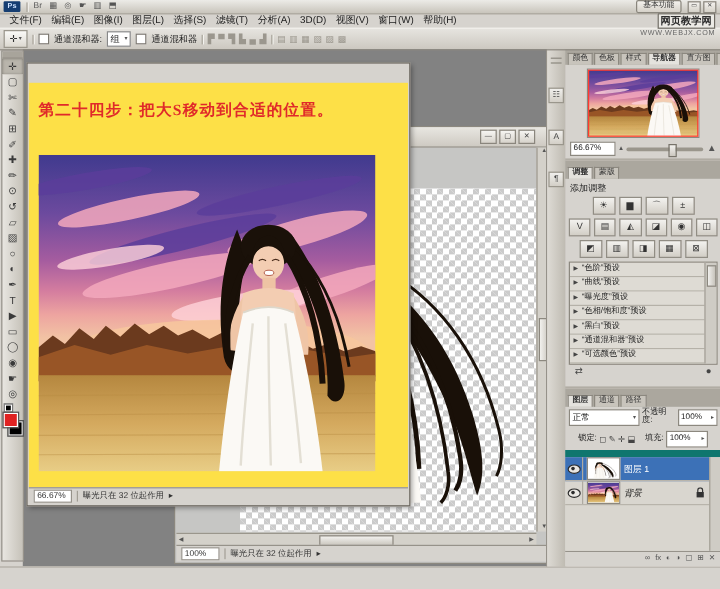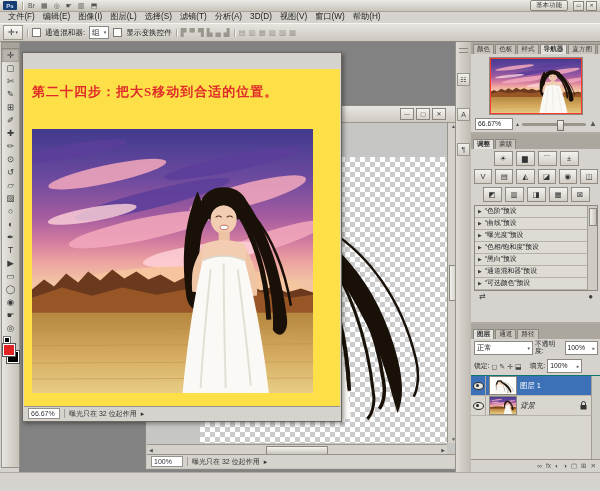--- a/index.html
+++ b/index.html
@@ -113,28 +113,28 @@
   .adj-icon{width:17px;height:13px;border:1px solid #918d84;background:linear-gradient(#f3f2ef,#d2cec6);
       font-size:7.5px;color:#333;display:flex;align-items:center;justify-content:center;}
   .preset-list{border:1px solid #8c887f;background:#cfccc5;position:relative;margin-top:2px;padding-right:9px;}
   .preset-row{height:11px;background:#dedbd4;border-bottom:1px solid #b5b1a8;display:flex;align-items:center;
       gap:3px;padding:0 3px;font-size:6.8px;color:#222;}
   .preset-arrow{font-size:5px;color:#444;}
   .preset-scroll{position:absolute;right:0;top:0;bottom:0;width:9px;background:#cfccc5;border-left:1px solid #a29e95;}
   .preset-scroll-thumb{position:absolute;left:1px;top:2px;width:6px;height:16px;background:linear-gradient(90deg,#f0efec,#c6c2ba);border:1px solid #8c887f;}
   .adj-footer{display:flex;justify-content:space-between;align-items:center;padding:2px 5px 0;font-size:8px;color:#444;}
   .layers-group{flex:1;border-bottom:none;}
-  .lyr-ctrl{display:flex;align-items:center;gap:2px;padding:2px 3px;}
+  .lyr-ctrl{display:flex;align-items:center;gap:2px;padding:2px 3px;justify-content:center;}
   .blend-select{width:56px;height:12px;background:#fff;border:1px solid #8c887f;font-size:7.2px;
       display:flex;align-items:center;justify-content:space-between;padding:0 2px;}
   .small-label{font-size:6.8px;color:#222;}
   .pct-box{width:29px;height:12px;background:#fff;border:1px solid #8c887f;font-size:6.8px;
       display:flex;align-items:center;justify-content:space-between;padding:0 2px;}
   .lock-glyph{font-size:7px;color:#444;}
-  .layer-list{flex:1;background:#d9d6cf;border-top:1px solid #0f766e;position:relative;padding-right:9px;}
+  .layer-list{flex:1;background:#d9d6cf;border-top:6px solid #0f766e;position:relative;padding-right:9px;}
   .layer-row{height:19px;display:flex;align-items:center;gap:3px;border-bottom:1px solid #b8b4ab;padding:0 2px 0 0;}
   .layer-row.selected{background:#3c71b7;color:#fff;}
   .eye-cell{width:14px;align-self:stretch;border-right:1px solid #aeaaa1;display:flex;align-items:center;justify-content:center;}
   .eye{width:9px;height:6px;border:1px solid #2c2c2c;border-radius:50%;position:relative;background:#e9e7e2;}
   .eye::after{content:"";position:absolute;left:2.5px;top:1px;width:3px;height:3px;background:#2c2c2c;border-radius:50%;}
   .thumb{width:26px;height:17px;border:1px solid #8c887f;background:#fff;overflow:hidden;flex:none;}
   .layer-name{font-size:7.4px;}
   .lock-badge{margin-left:auto;margin-right:3px;display:flex;}
   .layer-scroll{position:absolute;right:0;top:0;bottom:0;width:9px;background:#cfccc5;border-left:1px solid #a29e95;}
   .layers-footer{height:12px;border-top:1px solid #96928a;background:#d6d3ce;display:flex;align-items:center;
@@ -242,20 +242,24 @@
         <span class="app-icon">⬒</span>
       </div>
     <div class="workspace-btn">基本功能</div>
     <div style="display:flex;gap:2px;">
 
     <span class="win-mini">▭</span>
         <span class="win-mini">✕</span>
       </div>
   </div>
 
+  <div class="watermark">
+    <div class="wm1">网页教学网</div>
+    <div class="wm2">WWW.WEBJX.COM</div>
+  </div>
 
   <div class="menu-bar">
 
   <span class="menu-item">文件(F)</span>
       <span class="menu-item">编辑(E)</span>
       <span class="menu-item">图像(I)</span>
       <span class="menu-item">图层(L)</span>
       <span class="menu-item">选择(S)</span>
       <span class="menu-item">滤镜(T)</span>
       <span class="menu-item">分析(A)</span>
@@ -271,21 +275,21 @@
       <span class="caret">▾</span>
     </span>
     <span class="vsep"></span>
     <span class="checkbox"></span>
     <span class="opt-label">通道混和器:</span>
     <span class="opt-select">
       <span>组</span>
       <span class="caret">▾</span>
     </span>
     <span class="checkbox"></span>
-    <span class="opt-label">显示变换控件</span>
+    <span class="opt-label">通道混和器</span>
     <span class="vsep"></span>
     <span style="display:flex;gap:3px;">
 
     <span class="icon-glyph">▛</span>
         <span class="icon-glyph">▀</span>
         <span class="icon-glyph">▜</span>
         <span class="icon-glyph">▙</span>
         <span class="icon-glyph">▄</span>
         <span class="icon-glyph">▟</span>
       </span>
@@ -425,20 +429,21 @@
         </div>
       </div>
 
       <div class="panel-group" style="height:188px;">
         <div class="tab-row">
 
         <span class="tab active">调整</span>
             <span class="tab">蒙版</span>
           </div>
         <div class="adj-body">
+          <div class="adj-title">添加调整</div>
           <div class="adj-row">
 
           <span class="adj-icon">☀</span>
               <span class="adj-icon">▆</span>
               <span class="adj-icon">⌒</span>
               <span class="adj-icon">±</span>
             </div>
           <div class="adj-row">
 
           <span class="adj-icon">V</span>

